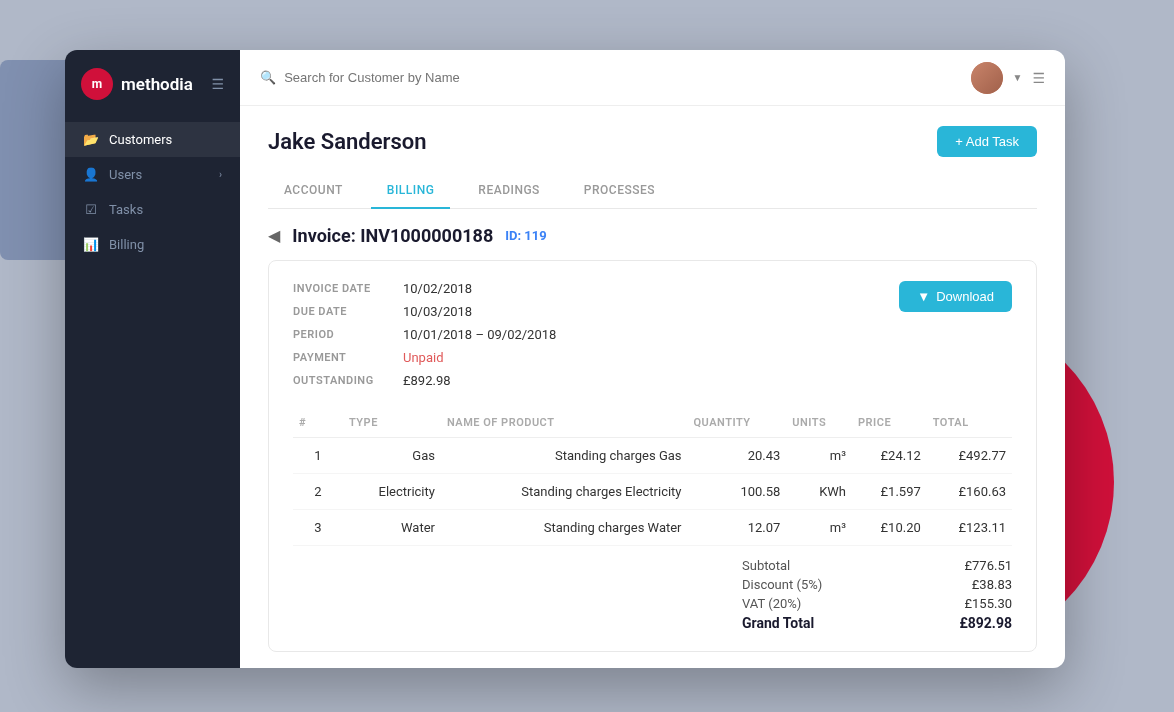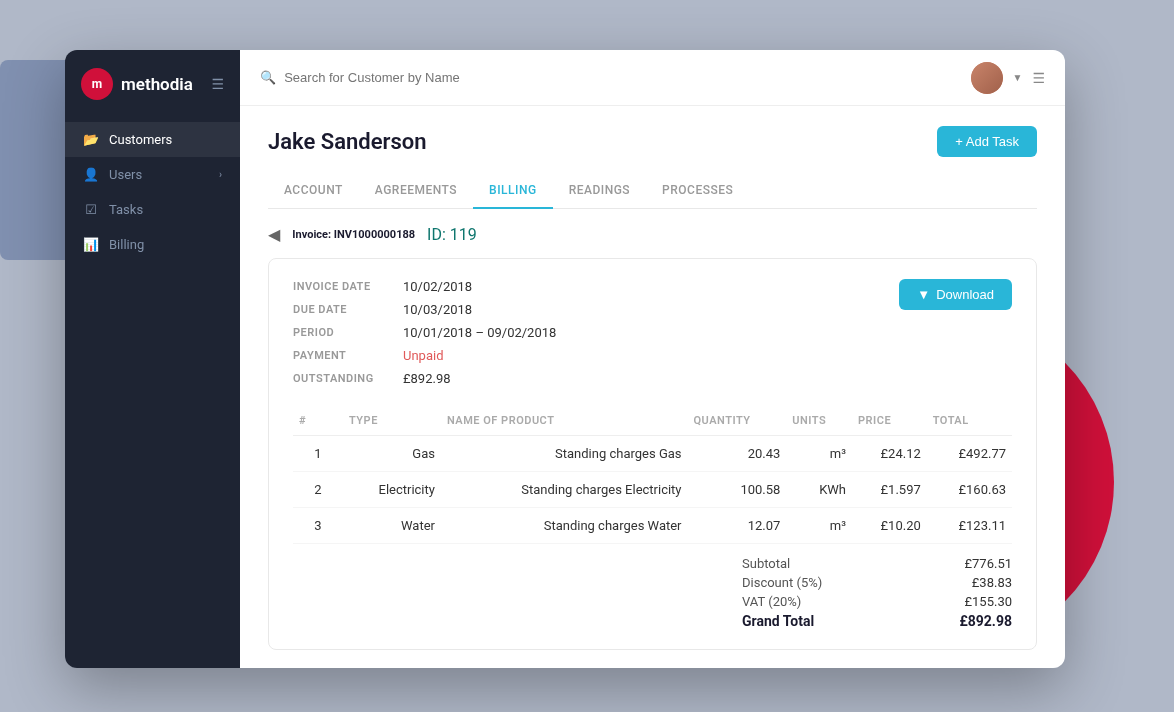--- a/index.html
+++ b/index.html
@@ -197,21 +197,21 @@
       display: flex;
       align-items: center;
       gap: 6px;
     }
 
     
     .tabs {
       display: flex;
       border-bottom: 1px solid #e8e8e8;
       margin-bottom: 16px;
-      gap: 0;
+      gap: 12px;
     }
     .tab {
       padding: 10px 16px;
       font-size: 12px;
       font-weight: 500;
       color: #999;
       cursor: pointer;
       letter-spacing: 0.5px;
       border-bottom: 2px solid transparent;
       margin-bottom: -1px;
@@ -228,27 +228,28 @@
       align-items: center;
       gap: 12px;
       margin-bottom: 14px;
     }
     .invoice-back {
       color: #666;
       cursor: pointer;
       font-size: 16px;
     }
     .invoice-title {
-      font-size: 11px;
+      font-size: 18px;
       font-weight: 700;
       color: #1a1a2e;
     }
     .invoice-id {
-      font-size: 16px;
-      color: #0f766e;
+      font-size: 13px;
+      color: #3b82f6;
+      font-weight: bold;
     }
 
     
     .invoice-card {
       background: #fff;
       border: 1px solid #e8e8e8;
       border-radius: 8px;
       padding: 20px 24px;
     }
     .invoice-meta {
@@ -406,21 +407,20 @@
 
     <div class="content">
 
       <div class="page-header">
         <h1 class="page-title">Jake Sanderson</h1>
         <button class="add-task-btn">+ Add Task</button>
       </div>
 
       <div class="tabs">
         <div class="tab">ACCOUNT</div>
-        <div class="tab">AGREEMENTS</div>
         <div class="tab active">BILLING</div>
         <div class="tab">READINGS</div>
         <div class="tab">PROCESSES</div>
       </div>
 
       <div class="invoice-header">
         <span class="invoice-back">◀</span>
         <span class="invoice-title">Invoice: INV1000000188</span>
         <span class="invoice-id">ID: 119</span>
       </div>

